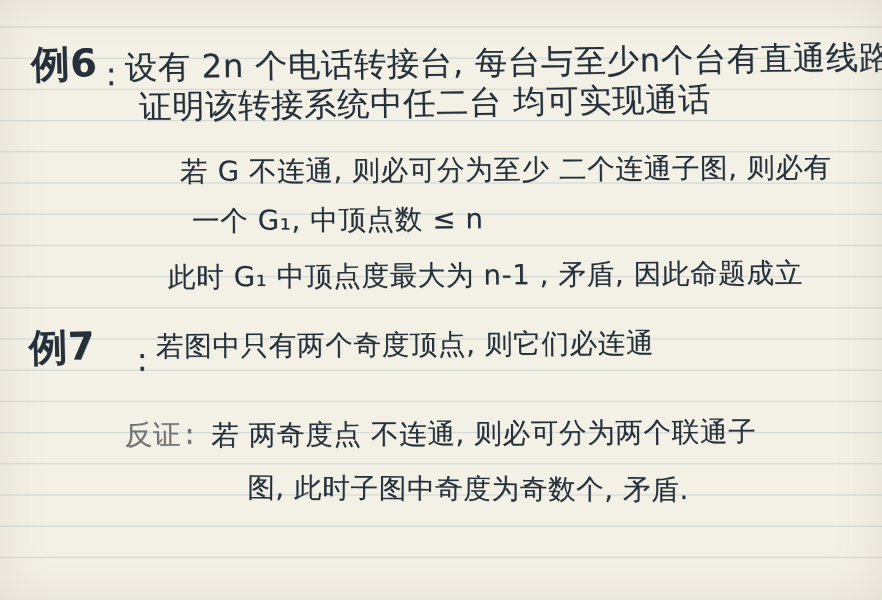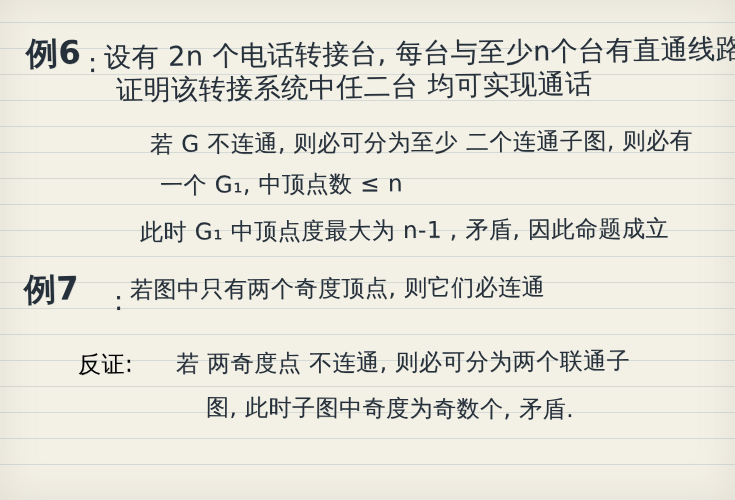--- a/index.html
+++ b/index.html
@@ -117,20 +117,20 @@
       <div class="hw label s4" style="left: 26px; top: 36px; color: rgb(38, 48, 58);">例6</div>
       <div class="hw big s3" style="left: 88px; top: 48px; color: rgb(38, 48, 58);">:</div>
       <div class="hw big s2" style="left: 104px; top: 38px; color: rgb(38, 48, 58);">设有 2n 个电话转接台, 每台与至少n个台有直通线路,</div>
       <div class="hw big s2" style="left: 116px; top: 72px; color: rgb(38, 48, 58);">证明该转接系统中任二台 均可实现通话</div>
       <div class="hw mid s3" style="left: 150px; top: 130px; color: rgb(38, 48, 58);">若 G 不连通, 则必可分为至少 二个连通子图, 则必有</div>
       <div class="hw mid s3" style="left: 160px; top: 172px; color: rgb(38, 48, 58);">一个 G₁, 中顶点数 ≤ n</div>
       <div class="hw mid s3" style="left: 140px; top: 218px; color: rgb(38, 48, 58);">此时 G₁ 中顶点度最大为 n-1 , 矛盾, 因此命题成立</div>
       <div class="hw label s4" style="left: 24px; top: 272px; color: rgb(38, 48, 58);">例7</div>
       <div class="hw big s3" style="left: 114px; top: 286px; color: rgb(38, 48, 58);">:</div>
       <div class="hw mid s3" style="left: 130px; top: 276px; color: rgb(38, 48, 58);">若图中只有两个奇度顶点, 则它们必连通</div>
-      <div class="hw mid s3" style="left: 78px; top: 352px; color: #000000;">反证:</div>
+      <div class="hw mid s3" style="left: 104px; top: 352px; color: #737373; font-family: Liberation Mono, monospace;">反证:</div>
       <div class="hw mid s3" style="left: 176px; top: 350px; color: rgb(38, 48, 58);">若 两奇度点 不连通, 则必可分为两个联通子</div>
       <div class="hw mid s5" style="left: 206px; top: 396px; color: rgb(38, 48, 58);">图, 此时子图中奇度为奇数个, 矛盾.</div>
     </div>
 
   <div id="edge-shade"></div>
 
 </div>
 
 </body></html>

